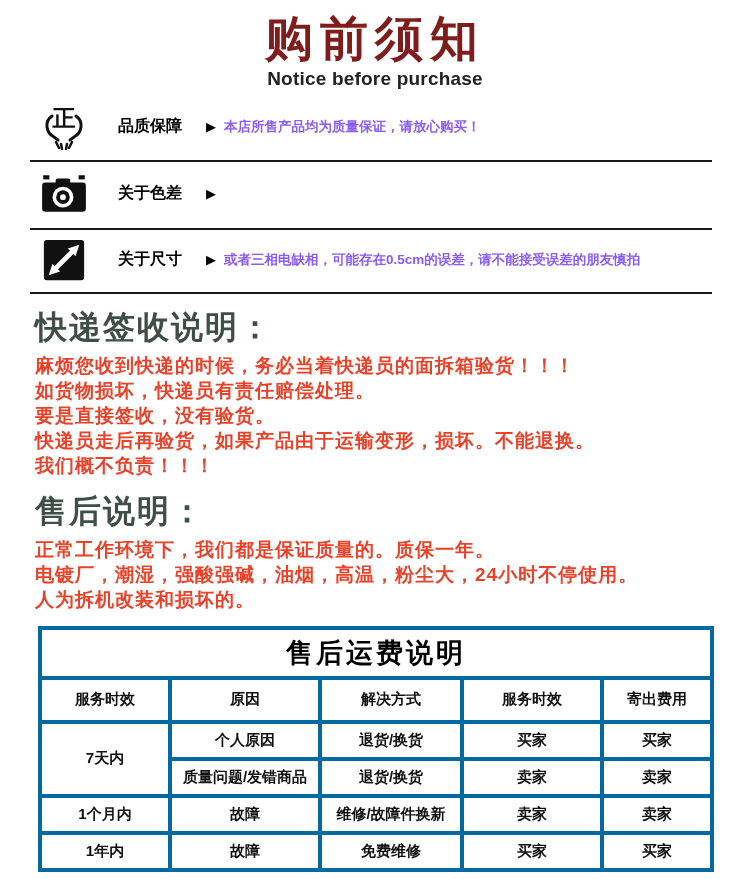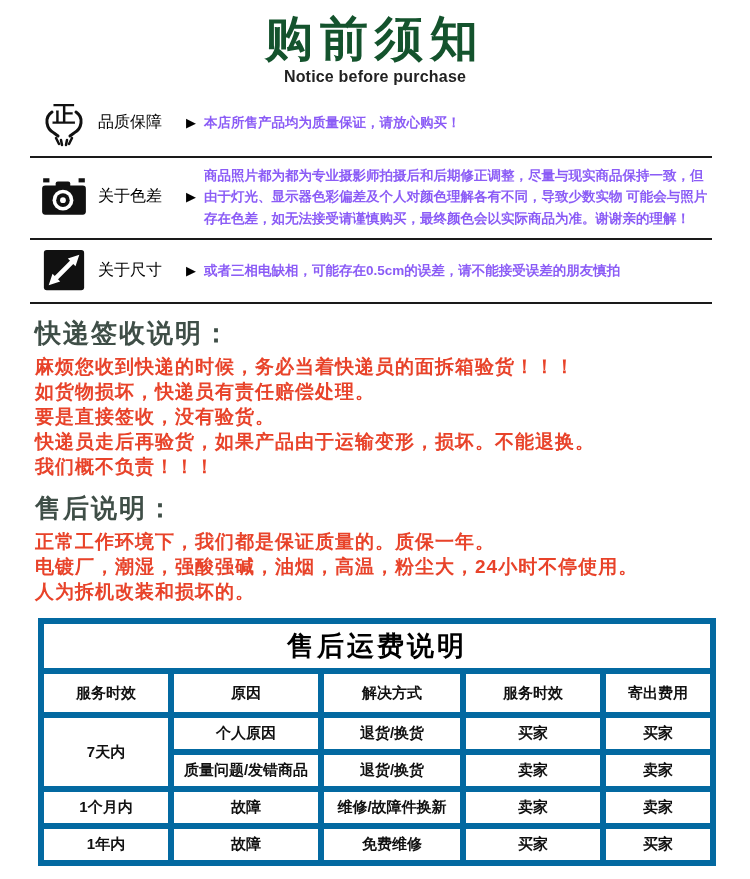--- a/index.html
+++ b/index.html
@@ -9,44 +9,44 @@
   }
   *{margin:0;padding:0;box-sizing:border-box;}
   body{
     width:750px;height:879px;margin:0 auto;background:#ffffff;
     font-family:"Liberation Sans","DejaVu Sans",sans-serif;
     color:var(--ink);overflow:hidden;
   }
   .page{width:750px;}
   
   .hdr{text-align:center;padding-top:10px;}
-  .hdr h1{font-size:48px;font-weight:bold;letter-spacing:7px;color:#14532d;line-height:1.2;}
-  .hdr .sub{font-size:16px;font-weight:bold;color:#222;letter-spacing:0.2px;margin-top:0px;}
+  .hdr h1{font-size:48px;font-weight:bold;letter-spacing:7px;color:#7f1d1d;line-height:1.2;}
+  .hdr .sub{font-size:19px;font-weight:bold;color:#222;letter-spacing:0.2px;margin-top:0px;}
   
   .notices{margin:6px 38px 0 30px;}
   .notice-row{
     display:flex;align-items:center;
     border-bottom:2px solid #1a1a1a;
     padding:7px 0 9px 0;
   }
   .nicon{width:52px;min-width:52px;margin-left:8px;display:flex;align-items:center;justify-content:center;}
-  .nlabel{width:86px;min-width:86px;margin-left:8px;font-size:16px;font-weight:normal;color:#000;}
+  .nlabel{width:86px;min-width:86px;margin-left:28px;font-size:16px;font-weight:bold;color:#000;}
   .tri{font-size:13px;margin:0 8px 0 2px;color:#000;}
   .ntext{width:518px;font-size:13.5px;font-weight:600;line-height:1.6;color:#8b5cf6;}
   
   .red-sec{margin:12px 30px 0 35px;}
-  .red-sec h2{font-size:26px;font-weight:bold;color:var(--heading);letter-spacing:2px;margin-bottom:3px;}
+  .red-sec h2{font-size:32px;font-weight:bold;color:var(--heading);letter-spacing:2px;margin-bottom:3px;}
   .red-sec p{font-size:19px;font-weight:bold;color:var(--red);line-height:25px;letter-spacing:1px;}
   
   table.freight{
     border-collapse:collapse;margin:14px 0 0 38px;width:672px;
     border:2px solid #1c1c1c;table-layout:fixed;
   }
   table.freight th,table.freight td{
-    border:6px solid #0369a1;text-align:center;vertical-align:middle;
+    border:4px solid #0369a1;text-align:center;vertical-align:middle;
     font-weight:600;font-size:15px;color:#111;
   }
   table.freight .ttl{height:50px;font-size:27px;font-weight:bold;letter-spacing:3px;color:#000;}
   table.freight thead th{height:44px;font-weight:bold;}
   table.freight tbody td{height:37px;}
   td.fee-red{color:var(--red);font-weight:bold;margin-top:8px;}
 </style>
 </head>
 <body>
 
@@ -80,21 +80,20 @@
           <rect x="38" y="6" width="6" height="4" fill="#111"></rect>
           <rect x="16" y="9" width="14" height="7" rx="2" fill="#111"></rect>
           <rect x="3" y="13" width="42" height="28" rx="3" fill="#111"></rect>
           <circle cx="23" cy="27" r="10" fill="#ffffff"></circle>
           <circle cx="23" cy="27" r="6.5" fill="#111"></circle>
           <circle cx="23" cy="27" r="2.8" fill="#ffffff"></circle>
         </svg>
       </div>
       <div class="nlabel">关于色差</div>
       <div class="tri">▶</div>
-      <div class="ntext">商品照片都为都为专业摄影师拍摄后和后期修正调整，尽量与现实商品保持一致，但由于灯光、显示器色彩偏差及个人对颜色理解各有不同，导致少数实物 可能会与照片存在色差，如无法接受请谨慎购买，最终颜色会以实际商品为准。谢谢亲的理解！</div>
     </div>
 
     <div class="notice-row">
       <div class="nicon">
         <svg viewBox="0 0 48 48" width="46" height="46" aria-hidden="true">
           <rect x="3" y="3" width="42" height="42" rx="3" fill="#111"></rect>
           <line x1="14" y1="34" x2="34" y2="14" stroke="#fff" stroke-width="5" stroke-linecap="round"></line>
           <polygon points="40,8 28,12 36,20" fill="#fff"></polygon>
           <polygon points="8,40 12,28 20,36" fill="#fff"></polygon>
         </svg>

